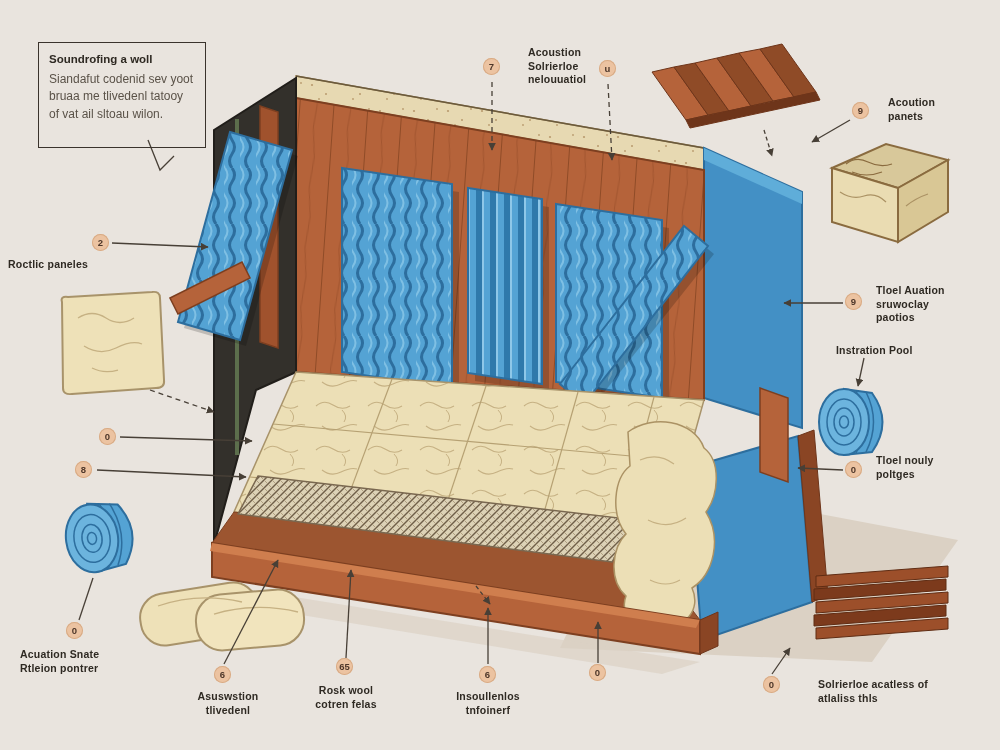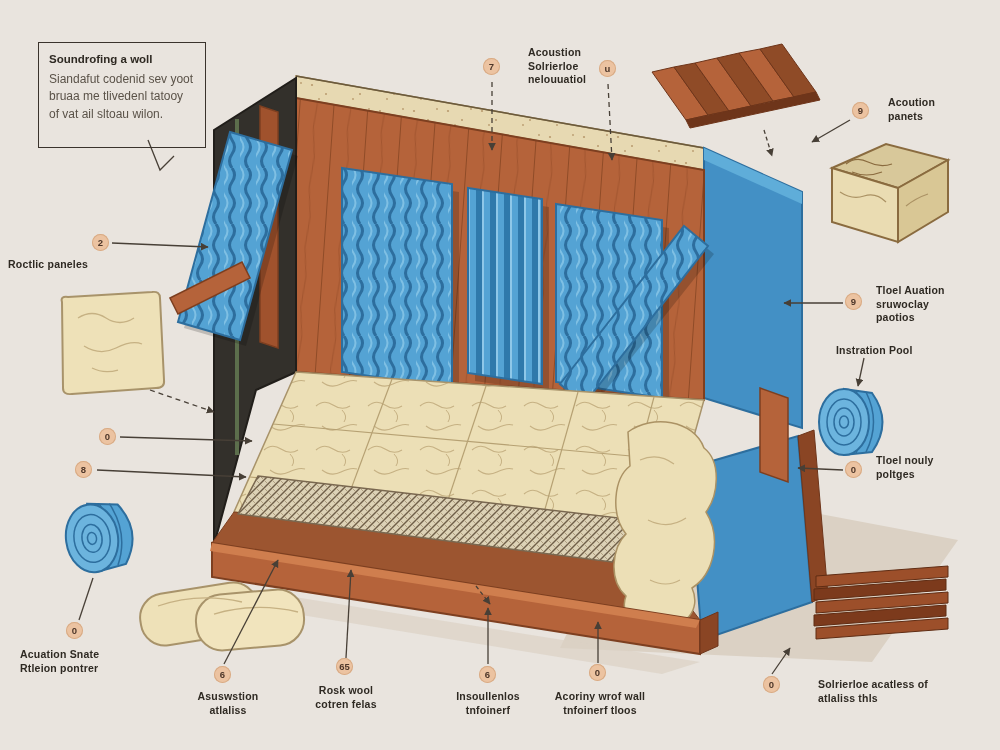--- a/index.html
+++ b/index.html
@@ -243,19 +243,18 @@
 <div class="badge" style="left:589px;top:664px">0</div>
 <div class="badge" style="left:763px;top:676px">0</div>
 
 <div class="label" style="left:8px;top:258px;width:112px">Roctlic paneles</div>
 <div class="label" style="left:528px;top:46px;width:74px">Acoustion Solrierloe nelouuatiol</div>
 <div class="label" style="left:888px;top:96px;width:58px">Acoution panets</div>
 <div class="label" style="left:876px;top:284px;width:78px">Tloel Auation sruwoclay paotios</div>
 <div class="label" style="left:836px;top:344px;width:95px">Instration Pool</div>
 <div class="label" style="left:876px;top:454px;width:64px">Tloel nouly poltges</div>
 <div class="label" style="left:20px;top:648px;width:110px">Acuation Snate Rtleion pontrer</div>
-<div class="label ctr" style="left:184px;top:690px;width:88px">Asuswstion atlaliss</div>
+<div class="label ctr" style="left:184px;top:690px;width:88px">Asuswstion tlivedenl</div>
 <div class="label ctr" style="left:304px;top:684px;width:84px">Rosk wool cotren felas</div>
 <div class="label ctr" style="left:444px;top:690px;width:88px">Insoullenlos tnfoinerf</div>
-<div class="label ctr" style="left:542px;top:690px;width:116px">Acoriny wrof wall tnfoinerf tloos</div>
 <div class="label" style="left:818px;top:678px;width:112px">Solrierloe acatless of atlaliss thls</div>
 
 </div>
 
 </body></html>

